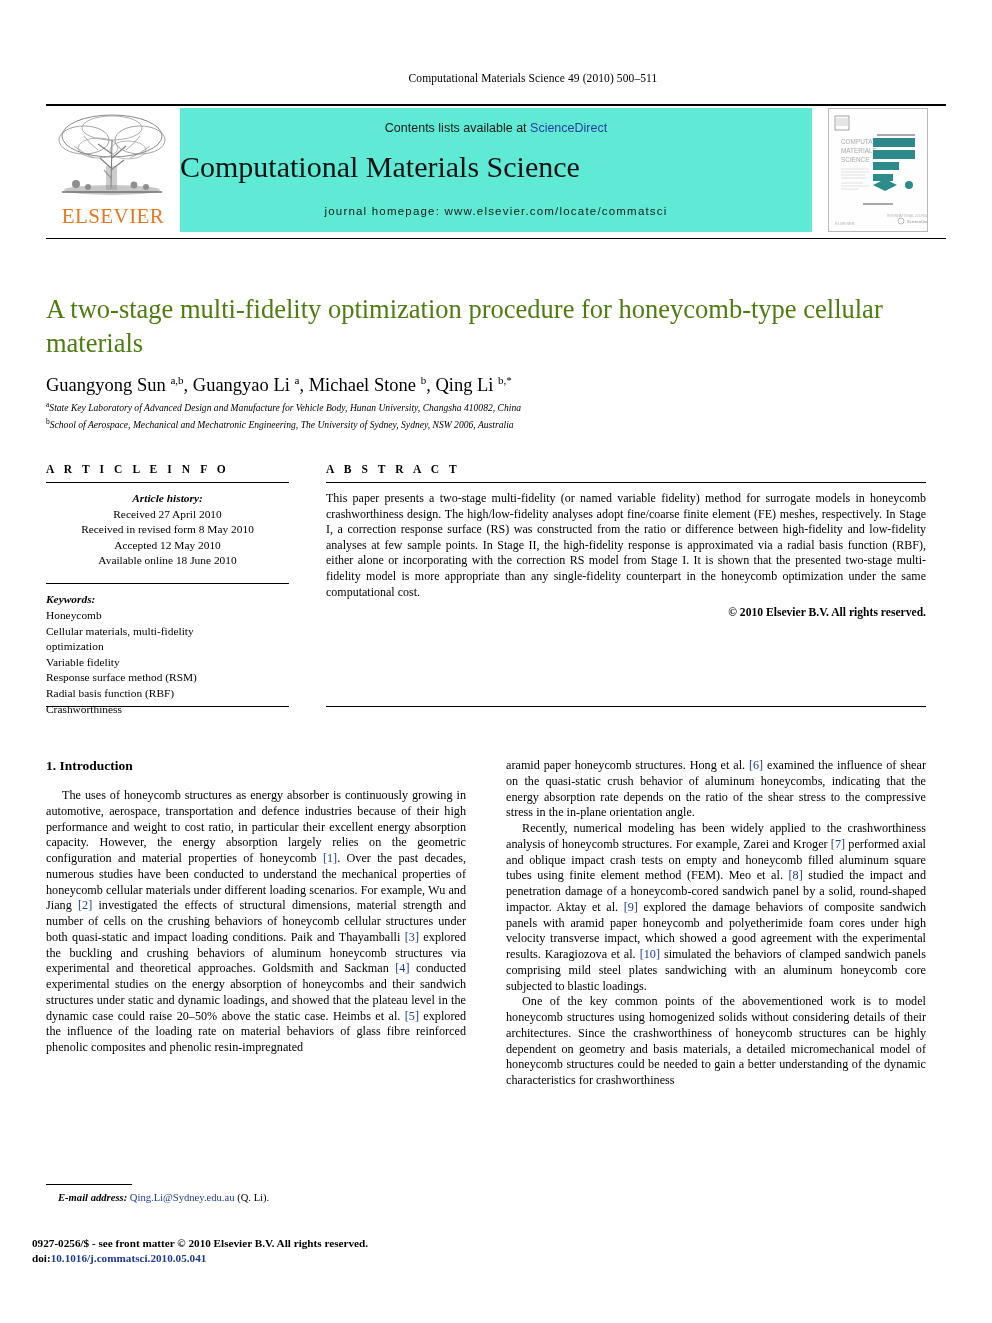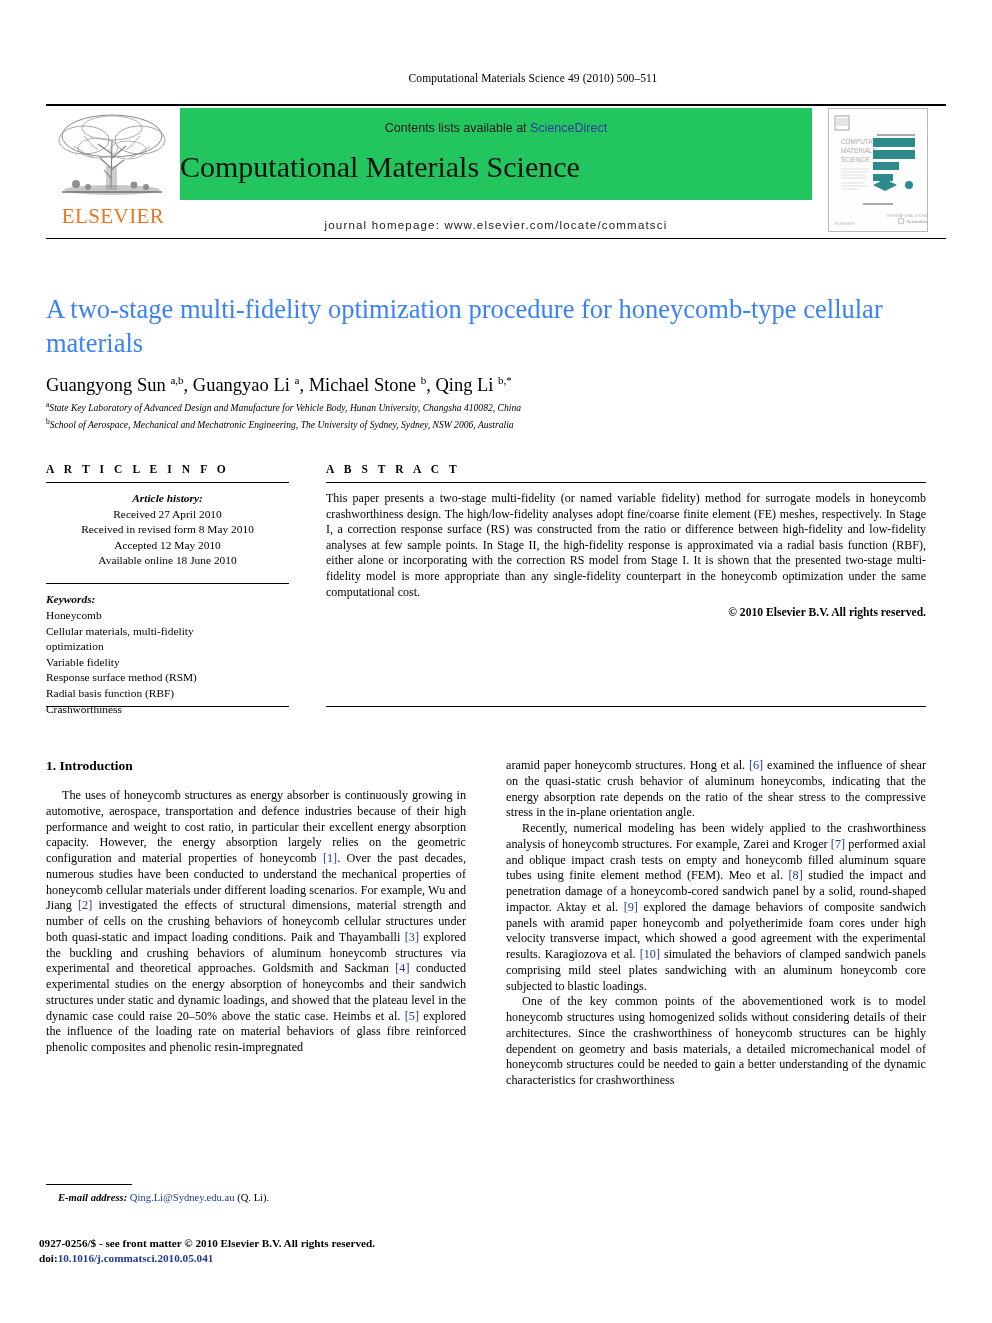--- a/index.html
+++ b/index.html
@@ -63,22 +63,22 @@
     text-align: center;
     font-family: "Liberation Serif", serif;
     font-size: 21px;
     letter-spacing: 0.4px;
     color: #E87722;
   }
   .grey-band {
     position: absolute;
     left: 134px; top: 0;
     width: 632px;
-    height: 92px;
-    background: #22c55e;
+    height: 124px;
+    background: #5eead4;
   }
   .contents-line {
     position: absolute;
     left: 0; top: 13px;
     width: 632px;
     text-align: center;
     font-family: "Liberation Sans", sans-serif;
     font-size: 12.5px;
     color: #1a1a1a;
   }
@@ -95,21 +95,20 @@
   }
   .homepage-line {
     position: absolute;
     left: 0; top: 97px;
     width: 632px;
     text-align: center;
     font-family: "Liberation Sans", sans-serif;
     font-size: 11.5px;
     letter-spacing: 1.2px;
     color: #1a1a1a;
-    margin-top: 14px;
   }
   .cover-thumb {
     position: absolute;
     left: 782px; top: 0px;
     width: 100px;
     height: 124px;
     border: 1px solid #b9b9b9;
     background: #fdfdfd;
     box-sizing: border-box;
     overflow: hidden;
@@ -122,21 +121,21 @@
     background: #000;
   }
 
   
   .article-title {
     position: absolute;
     left: 46px; top: 292px;
     width: 880px;
     font-size: 26.5px;
     line-height: 34px;
-    color: #3b82f6;
+    color: #4d7c0f;
   }
   .authors {
     position: absolute;
     left: 46px; top: 368px;
     width: 880px;
     font-size: 18.5px;
     line-height: 24px;
   }
   .authors sup { font-size: 11px; vertical-align: super; }
   .affil {
@@ -249,21 +248,21 @@
     width: 420px;
     font-size: 10.6px;
     line-height: 14px;
   }
   .footnote .star { font-size: 11px; }
   .footnote .it { font-style: italic; font-weight: bold; }
   .footnote .mail { color: #1f3a93; }
 
   .imprint {
     position: absolute;
-    left: 39px; top: 1236px;
+    left: 32px; top: 1236px;
     width: 460px;
     font-size: 11.2px;
     line-height: 14.5px;
     font-weight: bold;
   }
   .imprint .doi { color: #1f3a93; font-weight: bold; text-align: center; }
 </style>
 </head>
 <body>
 

